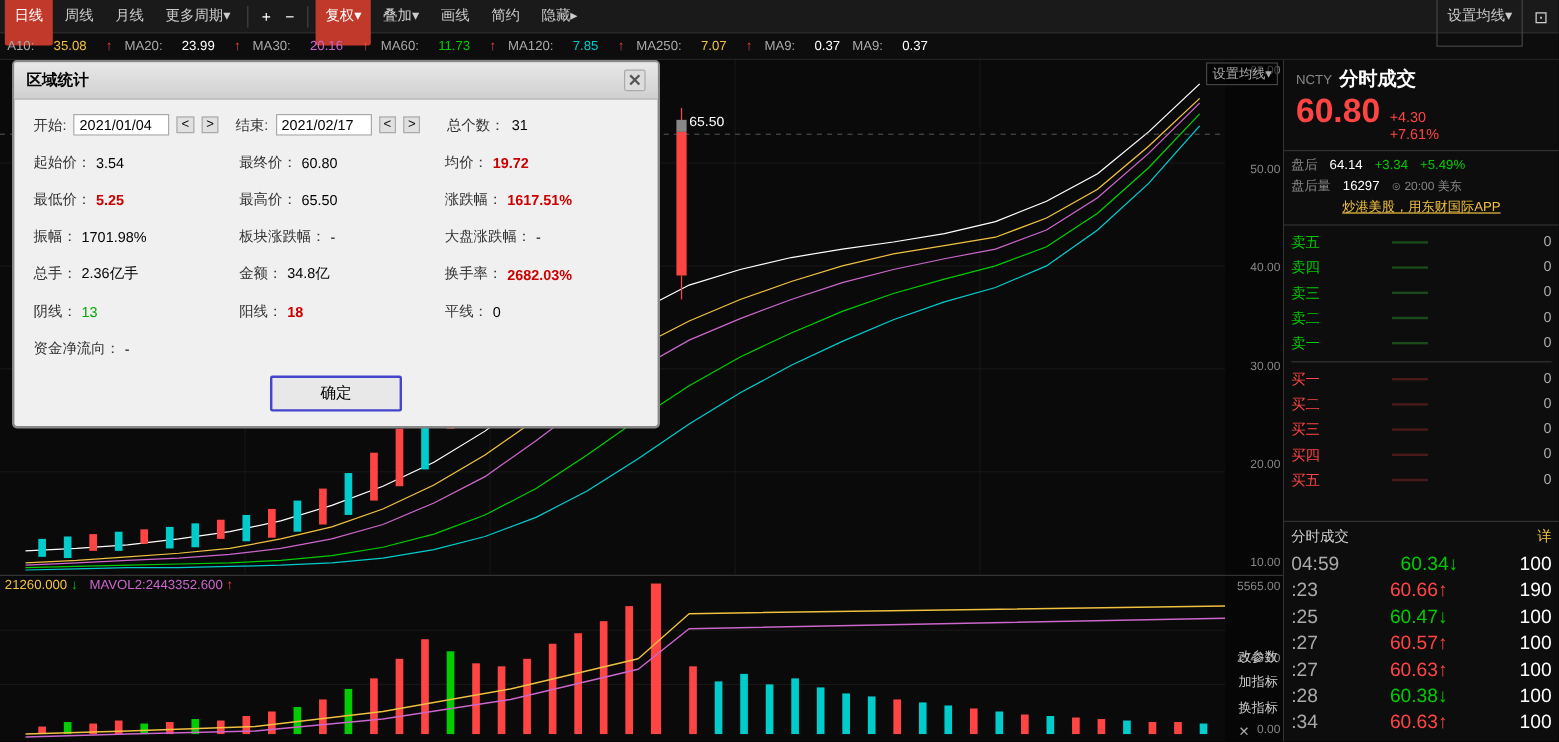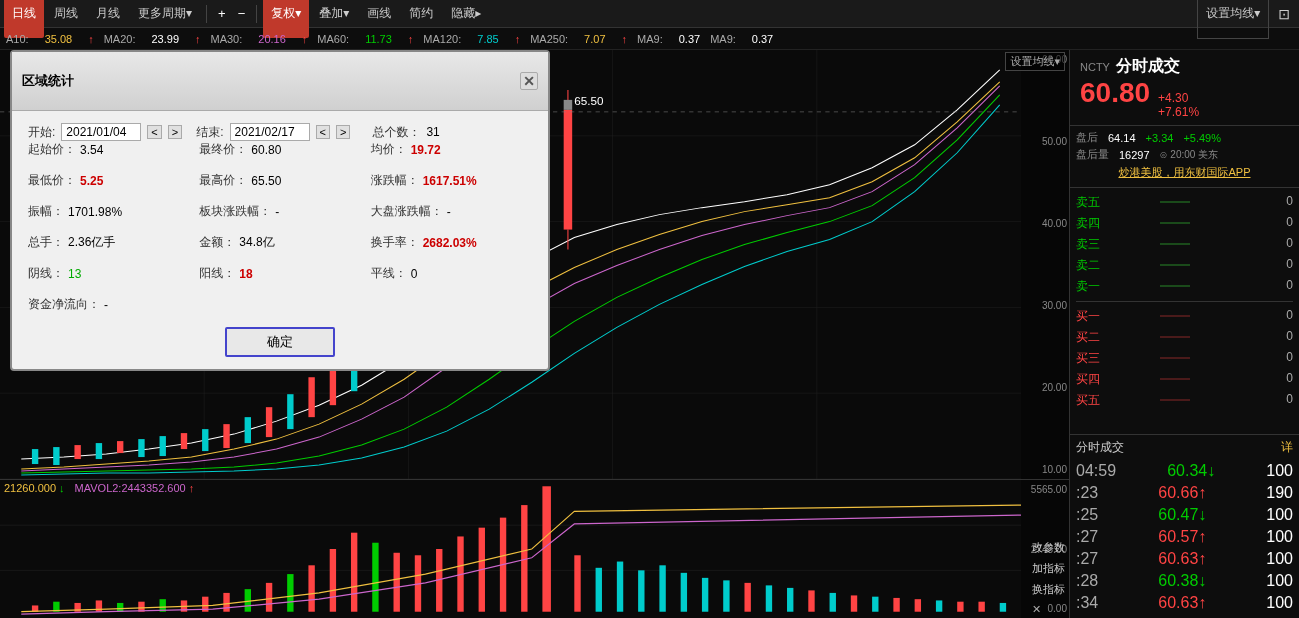--- a/index.html
+++ b/index.html
@@ -195,21 +195,21 @@
       left: 10px;
       width: 540px;
       background: #f0f0f0;
       border: 2px solid #888;
       border-radius: 4px;
       z-index: 200;
       color: #000;
     }
     #dialog-title {
       background: linear-gradient(to bottom, #e8e8e8, #d0d0d0);
-      padding: 20px 10px;
+      padding: 6px 10px;
       font-size: 13px;
       font-weight: bold;
       border-bottom: 1px solid #aaa;
       display: flex;
       justify-content: space-between;
       align-items: center;
     }
     #dialog-close {
       cursor: pointer;
       font-size: 14px;
@@ -223,20 +223,21 @@
       align-items: center;
       justify-content: center;
       line-height: 1;
     }
     #dialog-content {
       padding: 12px 16px;
     }
     .dialog-row {
       display: flex;
       align-items: center;
+      margin-bottom: 14px;
       gap: 6px;
     }
     .dialog-label { color: #333; font-size: 12px; white-space: nowrap; }
     .dialog-value { color: #000; font-size: 12px; }
     .dialog-value-red { color: #cc0000; font-size: 12px; font-weight: bold; }
     .dialog-input {
       background: #fff;
       border: 1px solid #aaa;
       padding: 1px 4px;
       font-size: 12px;

